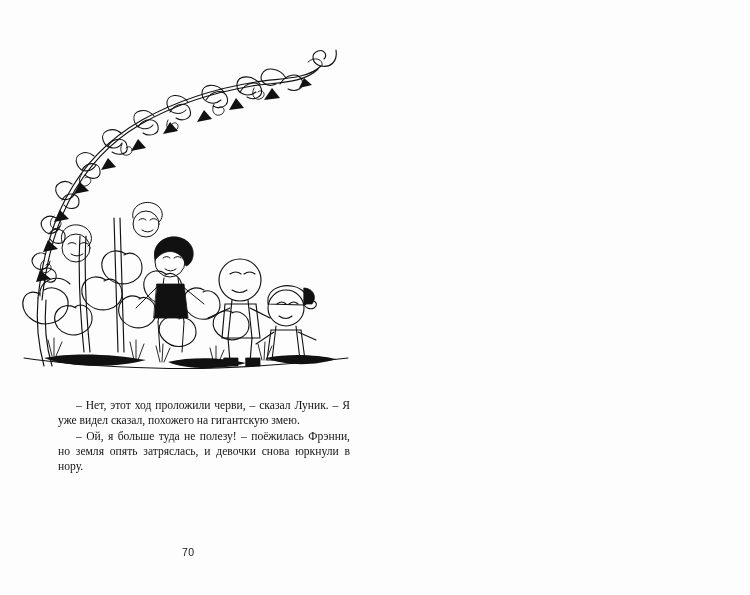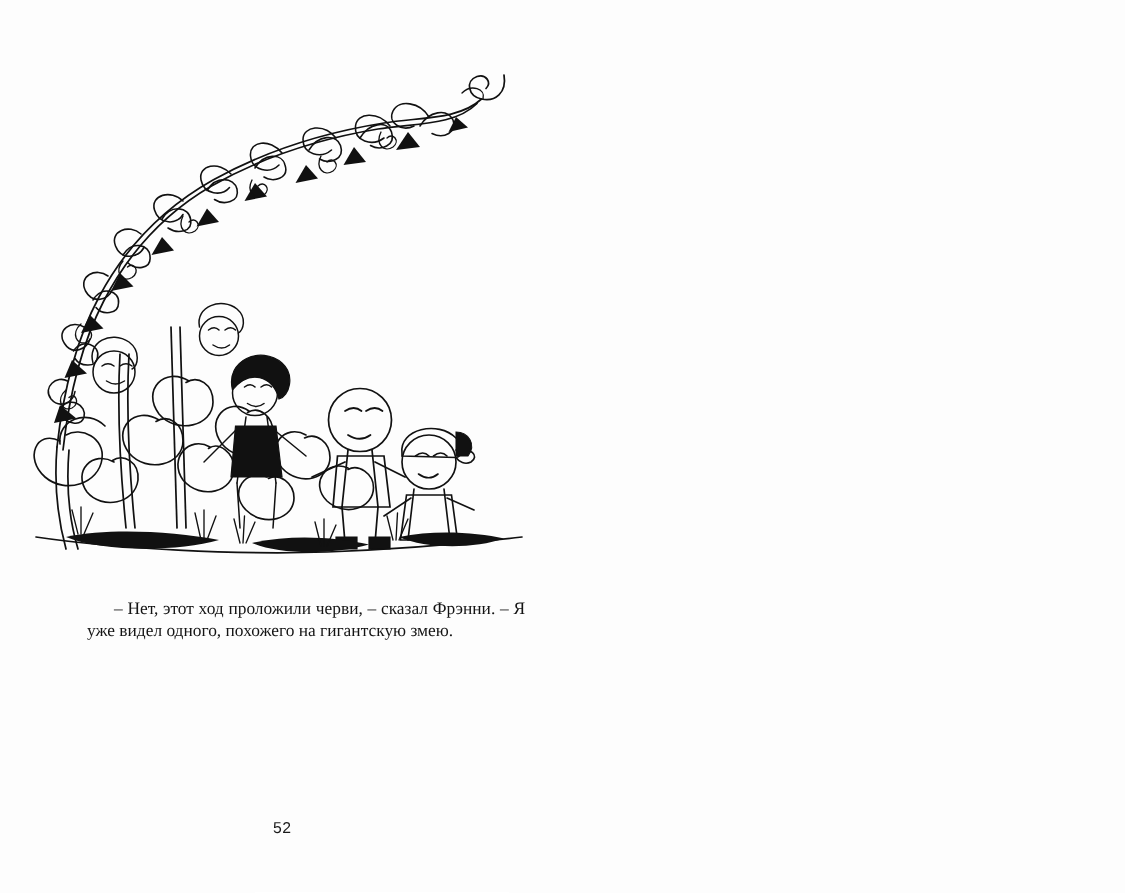--- a/index.html
+++ b/index.html
@@ -240,24 +240,25 @@
             <path d="M34 334 L30 318"></path>
               <path d="M36 334 L36 316"></path>
               <path d="M38 334 L44 320"></path>
           </g>
 
         </g>
       </svg>
     </div>
 
     <div id="left-text" class="text-block">
-      <p>– Нет, этот ход проложили черви, – сказал Фрэнни. – Я уже видел одного, похожего на гигантскую змею.</p>
+      <p>– Нет, этот ход проложили черви, – сказал Луник. – Я уже видел сказал, похожего на гигантскую змею.</p>
+      <p>– Ой, я больше туда не полезу! – поёжилась Фрэнни, но земля опять затряслась, и девочки снова юркнули в нору.</p>
     </div>
 
-    <div class="folio" id="folio-left">52</div>
+    <div class="folio" id="folio-left">70</div>
   </div>
 
   <div class="page-right">
 
     
 
     
 
     
   </div>

